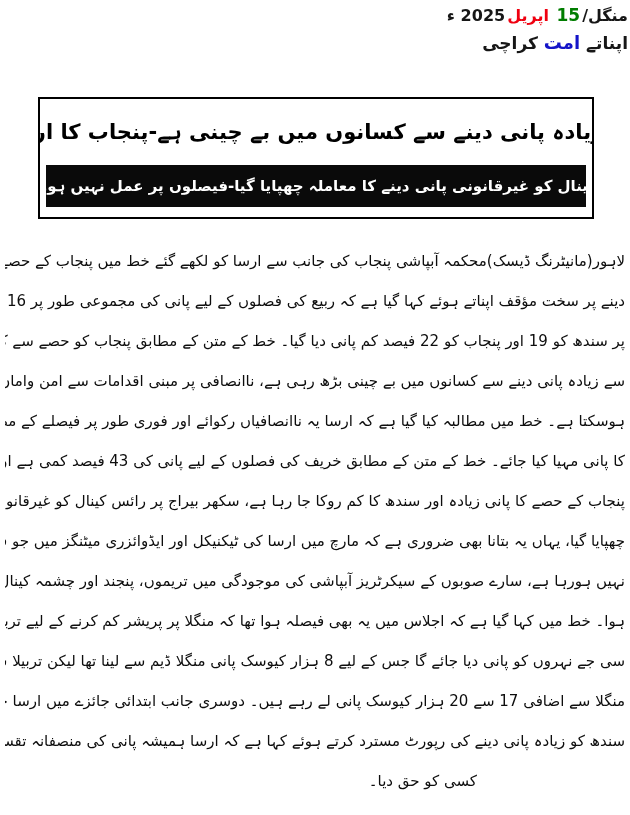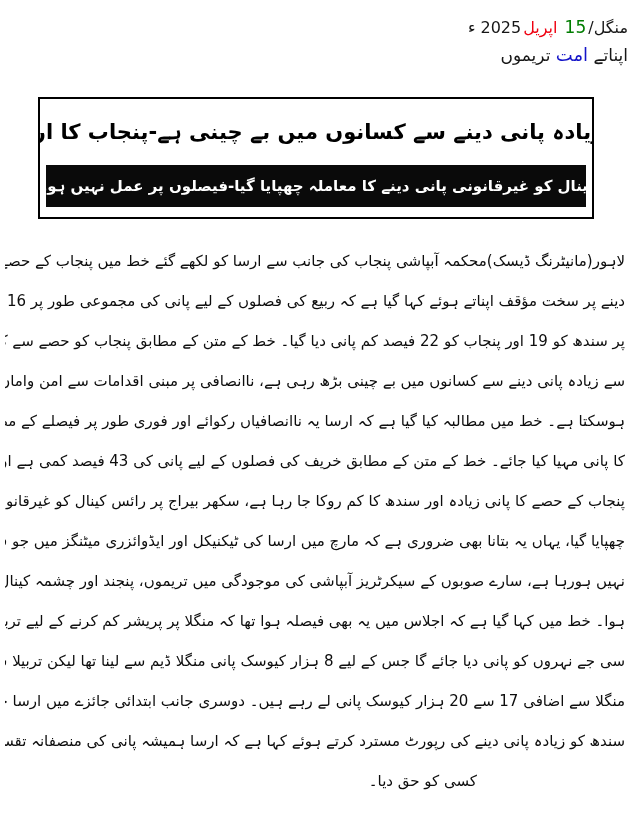--- a/index.html
+++ b/index.html
@@ -6,23 +6,23 @@
   body {
     width: 630px; height: 815px;
     background: #ffffff;
     font-family: "DejaVu Sans", sans-serif;
     position: relative;
     overflow: hidden;
     color: #111111;
   }
   
   .date-block {
-    position: absolute; top: 14px; right: 2px;
+    position: absolute; top: 2px; right: 2px;
     direction: rtl; text-align: right;
-    font-weight: normal;
+    font-weight: bold;
     line-height: 27px;
   }
   .date-line { font-size: 16px; white-space: nowrap; }
   .date-line span { margin-left: 2px; }
   .weekday, .year { color: #161616; }
   .daynum  { color: #007d00; font-size: 17px; }
   .month   { color: #ef0010; }
   .masthead-line { font-size: 17px; white-space: nowrap; color: #161616; }
   .paper-name { color: #1414c8; font-size: 18px; text-align: center; }
 
@@ -83,21 +83,21 @@
 <body>
 
 <div class="date-block">
   <div class="date-line">
     <span class="weekday">منگل/</span><span class="daynum">15</span>
     <span class="month">اپریل</span><span class="year">2025 ء</span>
   </div>
   <div class="masthead-line">
     <span>اپناتے</span>
     <span class="paper-name">امت</span>
-    <span>تریموں</span>
+    <span>کراچی</span>
   </div>
 </div>
 
 <div class="headline-box">
   <div class="main-headline">سندھ کو زیادہ پانی دینے سے کسانوں میں بے چینی ہے-پنجاب کا ارسا کو خط</div>
   <div class="sub-bar">
     <div class="sub-headline">رائس کینال کو غیرقانونی پانی دینے کا معاملہ چھپایا گیا-فیصلوں پر عمل نہیں ہورہا-متن</div>
   </div>
 </div>
 

